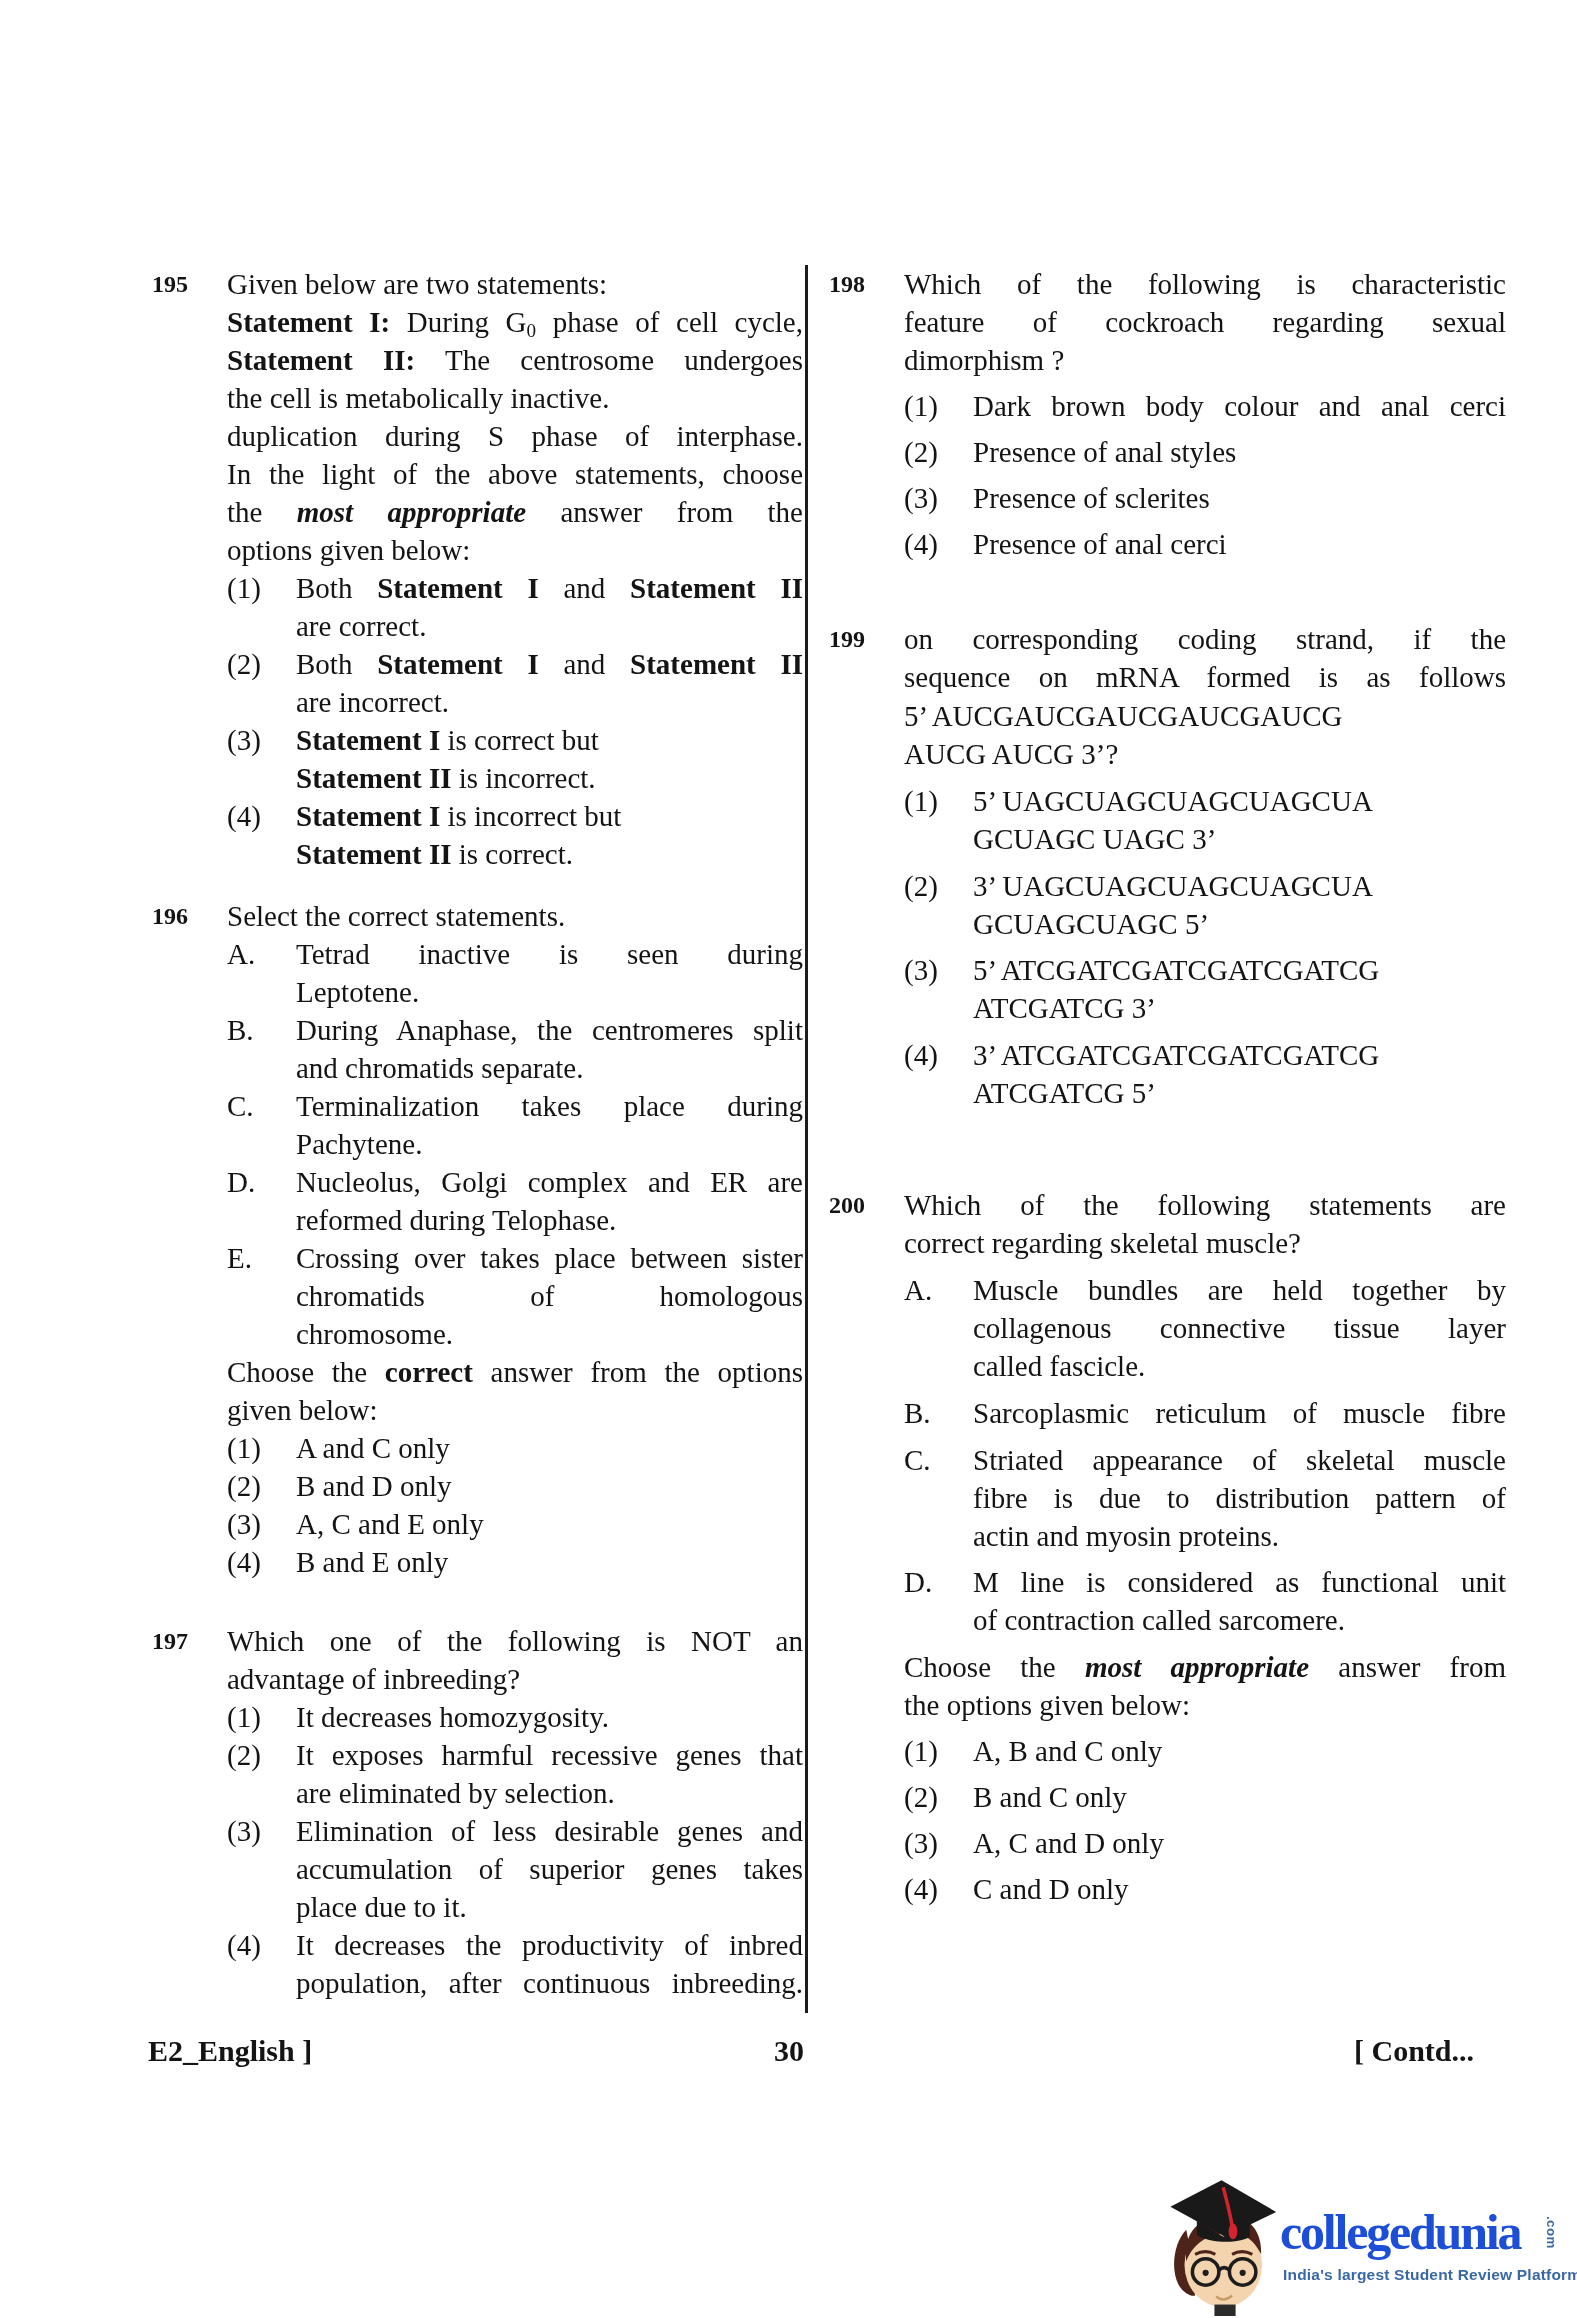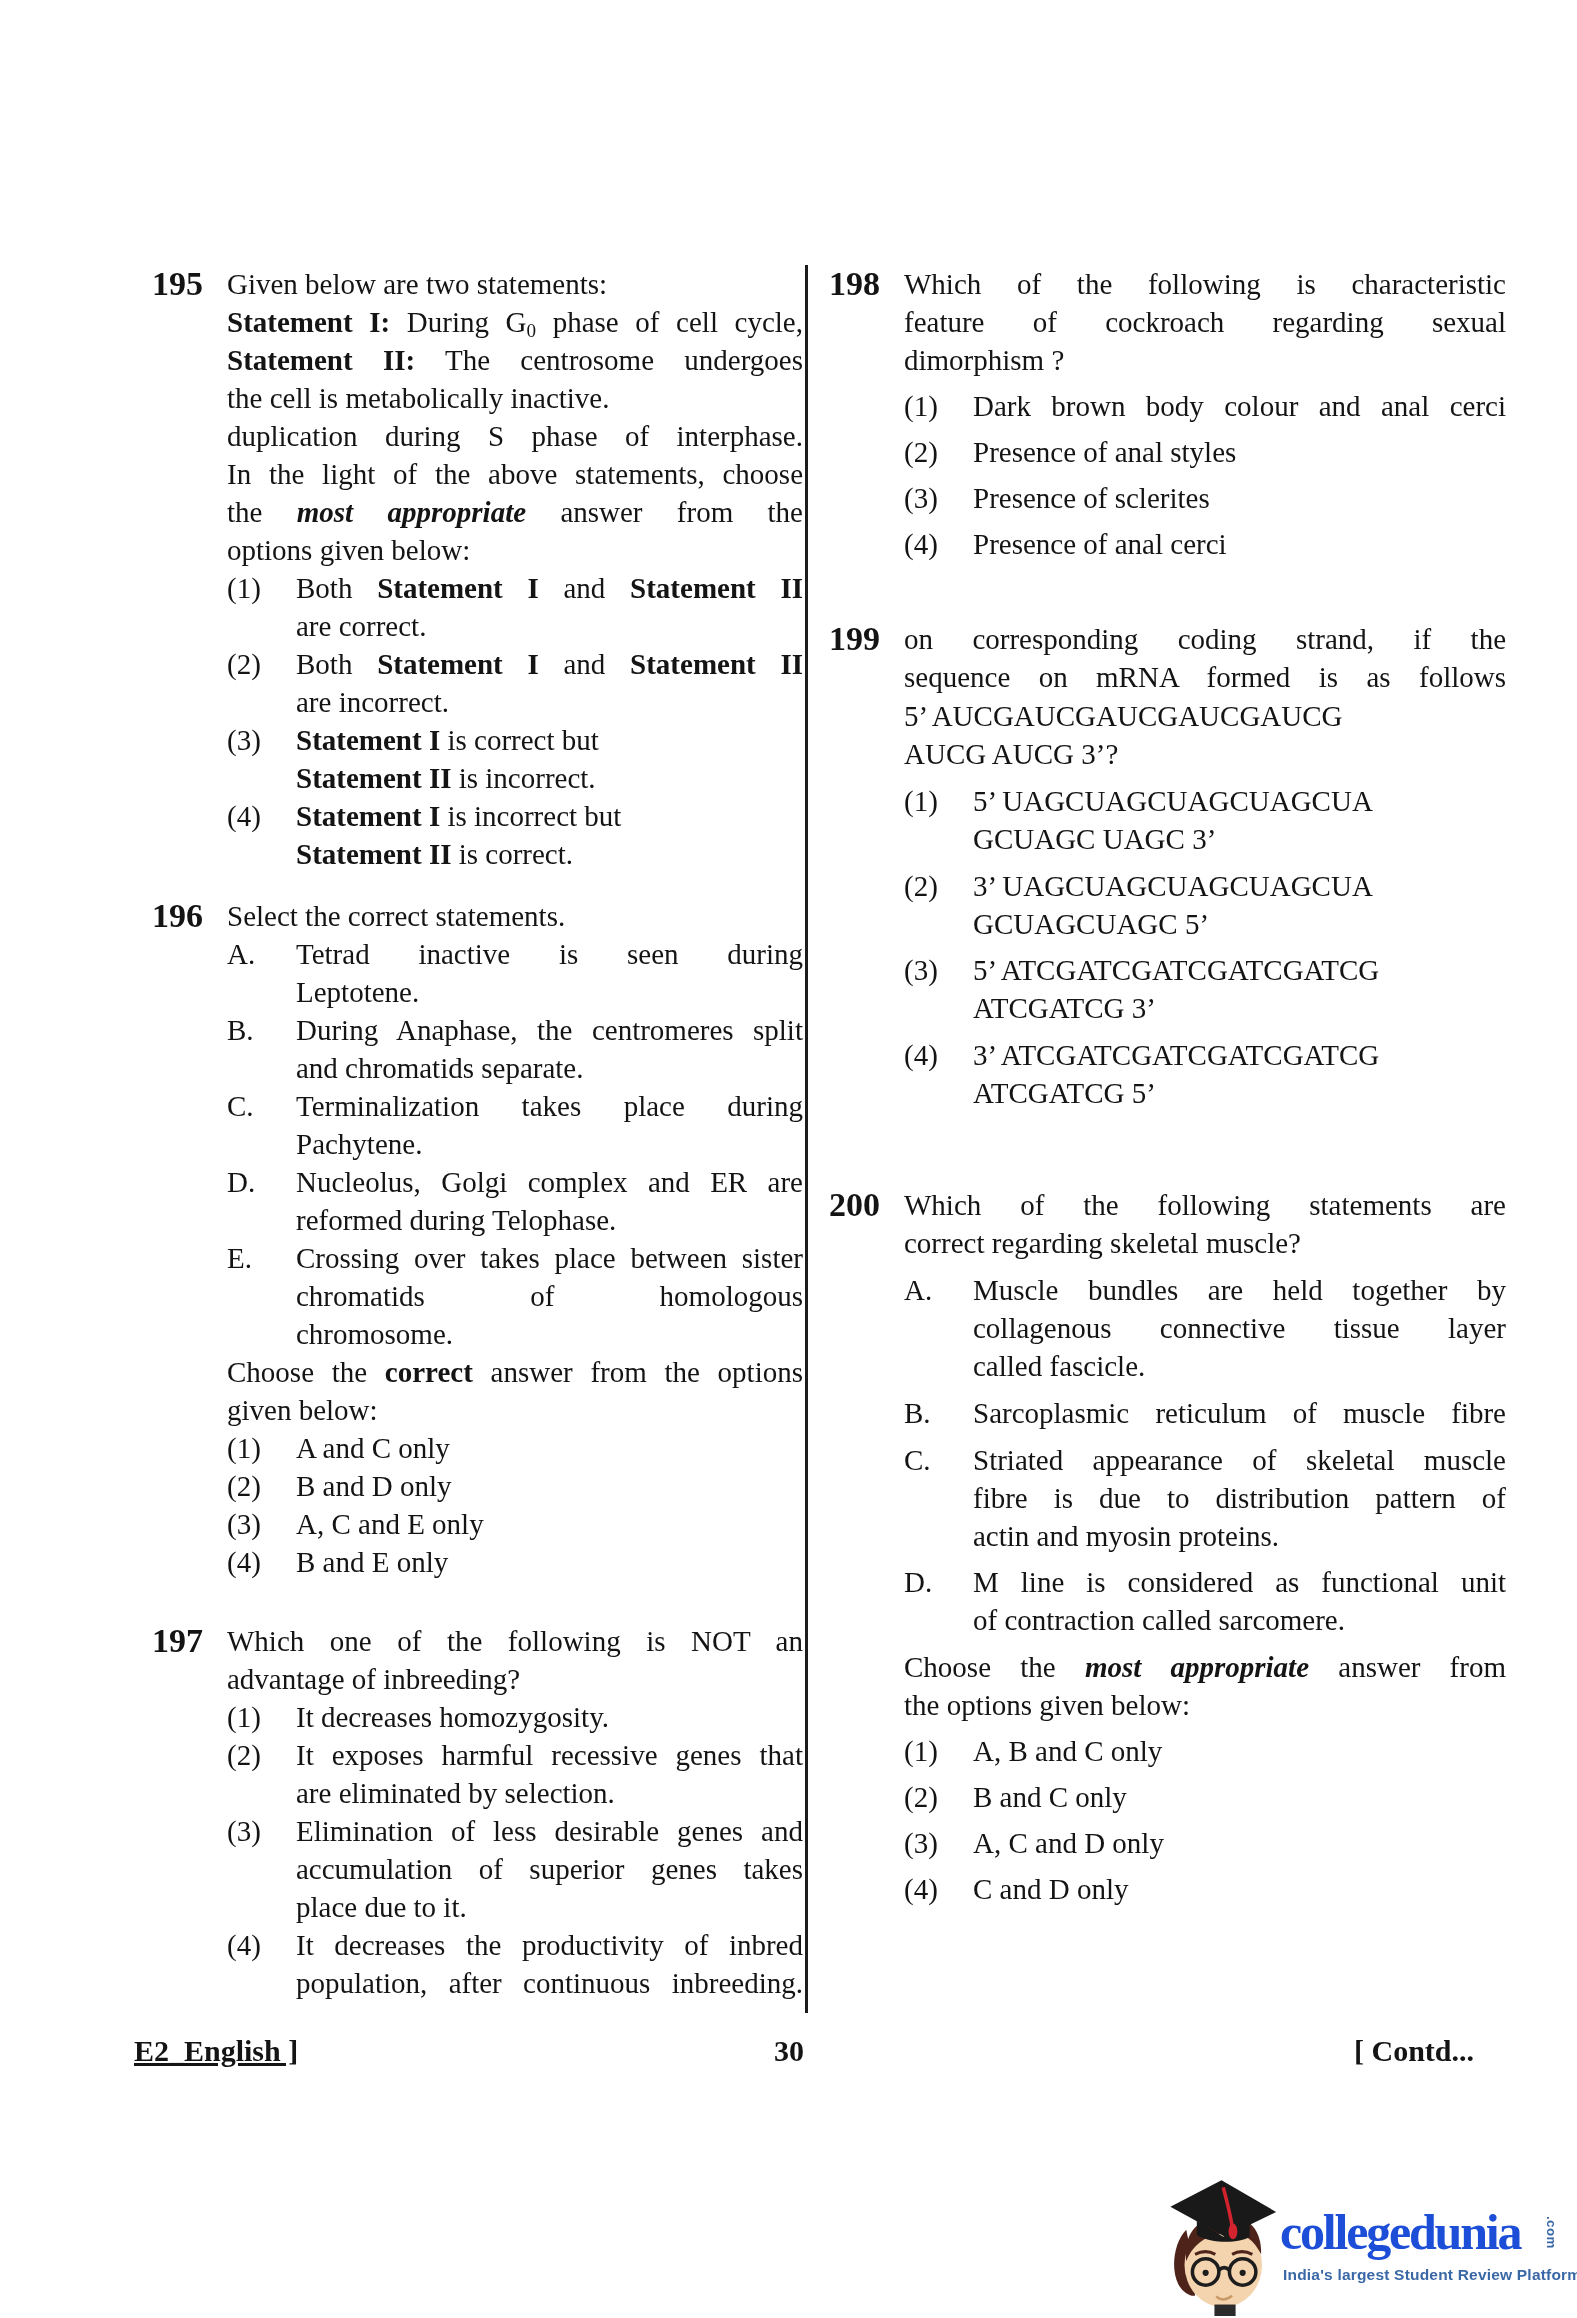--- a/index.html
+++ b/index.html
@@ -6,30 +6,30 @@
   body{
     width:1578px;height:2319px;position:relative;background:#ffffff;
     font-family:"Liberation Serif",serif;color:#141414;
     overflow:hidden;
   }
   .col{position:absolute;top:265px;}
   #col-left{left:152px;width:651px;}
   #col-right{left:829px;width:677px;}
   .divider{position:absolute;left:805px;top:265px;width:2.7px;height:1748px;background:#1c1c1c;}
   .q{position:relative;padding-left:75px;}
-  .qnum{position:absolute;left:0;top:0;font-weight:700;font-size:34px;line-height:38px;}
+  .qnum{position:absolute;left:0;top:0;font-weight:700;font-size:24px;line-height:38px;}
   .row{position:relative;font-size:29px;line-height:38px;min-height:38px;}
   .row.i1{padding-left:69px;}
   .row .mk{position:absolute;left:0;top:0;}
   .row.j .tx{display:block;text-align:justify;text-align-last:justify;text-justify:inter-word;}
   .tx{display:block;}
   b{font-weight:700;}
   sub{font-size:.66em;line-height:0;vertical-align:-0.28em;}
   .footer{position:absolute;top:2031px;left:0;width:100%;font-weight:700;font-size:30px;line-height:39px;}
-  .footer .f-left{position:absolute;left:134px;text-decoration:underline;}
+  .footer .f-left{position:absolute;left:148px;}
   .footer .f-center{position:absolute;left:50%;transform:translateX(-50%);}
   .footer .f-right{position:absolute;right:104px;}
   .logo{position:absolute;left:1165px;top:2175px;width:415px;height:144px;font-family:"Liberation Sans",sans-serif;}
   .logo .mascot{position:absolute;left:0;top:0;width:113px;height:141px;}
   .logo .brand{position:absolute;left:115px;top:28px;font-size:50px;font-weight:700;letter-spacing:-2.2px;white-space:nowrap;}
   .logo .tld{position:absolute;left:394px;top:41px;font-size:13.3px;font-weight:700;transform:rotate(90deg);transform-origin:left top;letter-spacing:0.4px;}
   .logo .tagline{position:absolute;left:118px;top:91px;font-size:15.5px;font-weight:700;letter-spacing:0.2px;white-space:nowrap;}
 </style>
 </head>
 <body>

